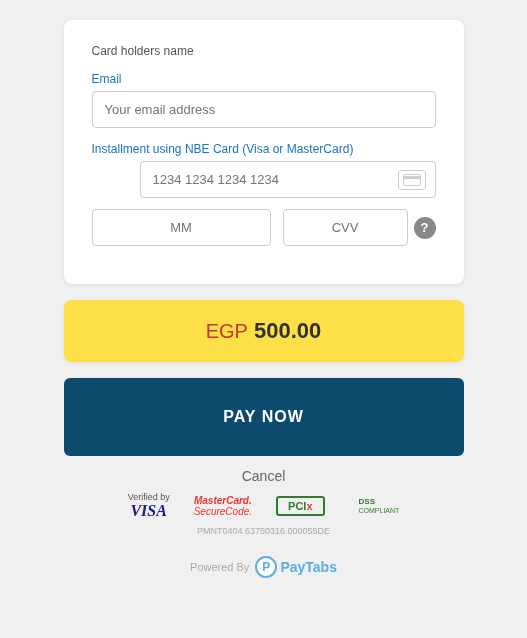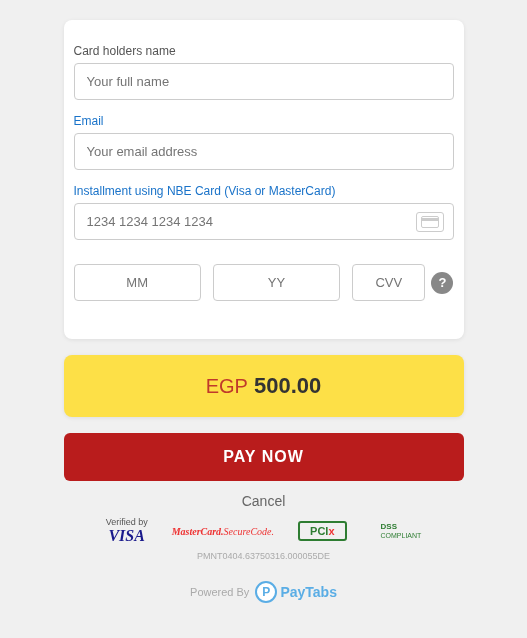--- a/index.html
+++ b/index.html
@@ -10,21 +10,21 @@
       min-height: 638px;
       display: flex;
       flex-direction: column;
       align-items: center;
       padding: 20px 0 10px 0;
     }
 
     .card-form {
       background: #fff;
       border-radius: 8px;
-      padding: 24px 10px;
+      padding: 24px 28px;
       width: 400px;
       box-shadow: 0 1px 4px rgba(0,0,0,0.08);
       margin-bottom: 16px;
     }
 
     .field-group {
       margin-bottom: 14px;
     }
 
     .field-label {
@@ -43,20 +43,21 @@
       border: 1px solid #ccc;
       border-radius: 4px;
       padding: 10px 12px;
       font-size: 13px;
       color: #999;
       outline: none;
     }
 
     .card-number-wrapper {
       position: relative;
+      margin-left: 48px;
     }
 
     .card-number-wrapper input {
       padding-right: 44px;
     }
 
     .card-icon {
       position: absolute;
       right: 10px;
       top: 50%;
@@ -72,21 +73,21 @@
     }
 
     .card-icon svg {
       width: 18px;
       height: 12px;
     }
 
     .expiry-cvv-row {
       display: flex;
       gap: 12px;
-      margin-top: 24px;
+      margin-top: 11px;
     }
 
     .expiry-cvv-row input {
       flex: 1;
       text-align: center;
     }
 
     .cvv-wrapper {
       position: relative;
       flex: 1;
@@ -137,25 +138,25 @@
     }
 
     .amount-text .value {
       font-weight: bold;
       color: #333;
     }
 
     .pay-button {
       display: block;
       width: 400px;
-      background: #b91c1c;
+      background: #0c4a6e;
       color: #fff;
       border: none;
       border-radius: 6px;
-      padding: 15px;
+      padding: 30px;
       font-size: 16px;
       font-weight: bold;
       letter-spacing: 1px;
       cursor: pointer;
       margin-bottom: 12px;
     }
 
     .cancel-link {
       display: block;
       text-align: center;
@@ -187,23 +188,22 @@
     .badge-verified-visa .visa-text {
       font-size: 16px;
       font-weight: bold;
       font-style: italic;
       color: #1a1a8c;
       font-family: Times New Roman, serif;
     }
 
     .badge-mastercard {
       display: flex;
-      flex-direction: row;
-      align-items: center;
-      font-family: Liberation Serif, serif;
+      flex-direction: column;
+      align-items: center;
     }
 
     .mastercard-label {
       font-size: 10px;
       color: #e33;
       font-weight: bold;
       font-style: italic;
     }
 
     .mastercard-sub {
@@ -281,42 +281,40 @@
       color: #5aade5;
     }
   </style>
 </head>
 <body>
 
 <div class="card-form">
 
   <div class="field-group">
     <label class="field-label">Card holders name</label>
-    <input class="text-input" type="text" placeholder="Your full name" style="">
   </div>
 
   <div class="field-group">
     <label class="field-label blue">Email</label>
     <input class="text-input" type="email" placeholder="Your email address" style="">
   </div>
 
   <div class="field-group">
     <label class="field-label blue">Installment using NBE Card (Visa or MasterCard)</label>
     <div class="card-number-wrapper">
       <input class="text-input" type="text" placeholder="1234 1234 1234 1234" style="">
       <div class="card-icon">
         <svg viewBox="0 0 18 12" fill="none" xmlns="http://www.w3.org/2000/svg">
           <rect x="0.5" y="0.5" width="17" height="11" rx="1.5" stroke="#ccc"></rect>
           <rect y="2" width="18" height="3" fill="#ccc"></rect>
         </svg>
       </div>
     </div>
     <div class="expiry-cvv-row">
       <input class="text-input" type="text" placeholder="MM" style="">
-      <input class="text-input" type="text" placeholder="YY" style="">
       <div class="cvv-wrapper">
         <input class="text-input" type="text" placeholder="CVV" style="">
         <div class="help-icon">?</div>
       </div>
     </div>
   </div>
 
 </div>
 
 <div class="amount-box">

